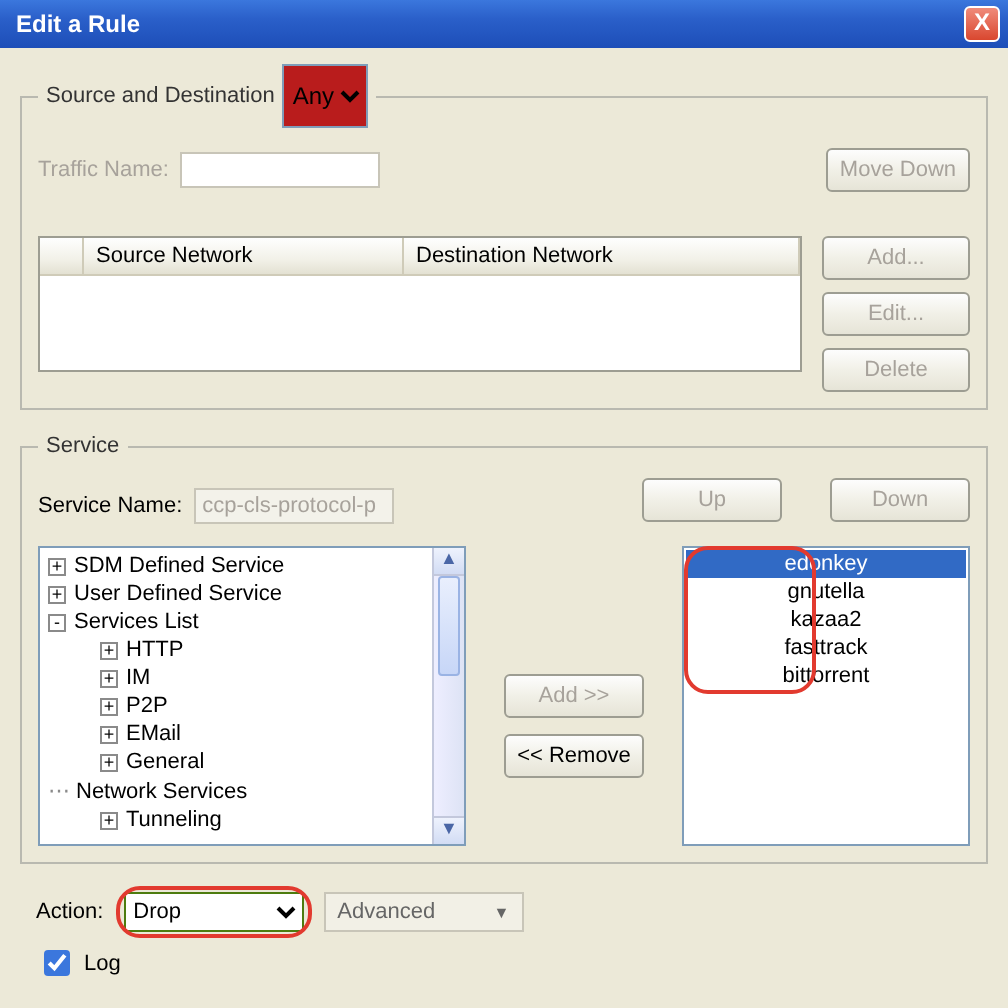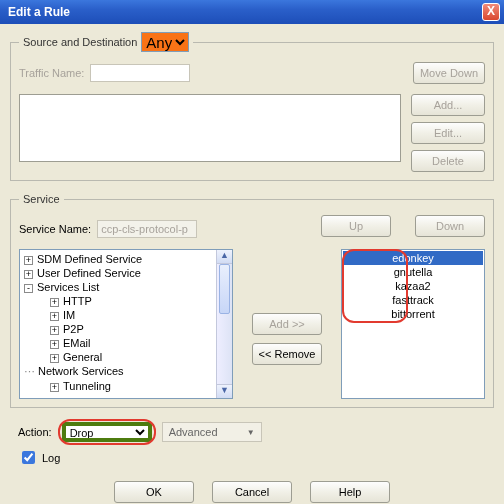--- a/index.html
+++ b/index.html
@@ -44,30 +44,30 @@
     margin: 0 0 12px 0;
     padding: 10px 8px 8px 8px;
     position: relative;
   }
   legend {
     padding: 0 4px;
     color: #333;
     background: #ece9d8;
   }
   .inline-select {
-    font-size: 15px;
-    height: 20px;
+    font-size: 12px;
+    height: 32px;
     border: 1px solid #7f9db9;
-    background:#f97316;
+    background:#b91c1c;
   }
   .legend-wrap { display:flex; align-items:center; gap:4px; }
   .tn-row {
     display: flex; align-items: center; gap: 6px;
     color:#a7a29b;
-    margin-bottom: 10px;
+    margin-bottom: 22px;
   }
   .tn-input {
     width: 100px; height: 18px;
     border: 1px solid #c8c5b8; background:#fff;
   }
   .btn {
     background: linear-gradient(#fdfdfd,#f1f0e7 50%,#e6e4d7);
     border: 1px solid #9d9d92;
     border-radius: 3px;
     min-width: 70px;
@@ -144,21 +144,21 @@
     position:relative; padding:1px;
   }
   .listbox .item { padding:1px 4px; cursor:pointer;}
   .listbox .item.selected { background:#316ac5; color:#fff;}
   .highlight-oval {
     position:absolute; pointer-events:none;
     border:2px solid #e23a2f; border-radius:12px;
   }
   .action-row { display:flex; align-items:center; gap:10px; padding:2px 0 4px 8px;}
   .action-select {
-    width:90px; height:20px; border:4px solid #4d7c0f; background:#fff; font-size:11px;
+    width:90px; height:20px; border:1px solid #4d7c0f; background:#fff; font-size:11px;
   }
   .adv {
     border:1px solid #c8c5b8; background:#f2f0e6;
     height:20px; width:100px; display:flex; align-items:center; justify-content:space-between;
     padding:0 6px; color:#666; cursor:pointer;
   }
   .log-row { display:flex; align-items:center; gap:4px; padding:0 0 0 8px; margin-top:2px;}
   .log-row input { accent-color:#3b77dd;}
   .footer { display:flex; gap:18px; justify-content:center; padding-top:14px;}
   .footer .btn { min-width:80px;}
@@ -188,20 +188,25 @@
 
     <div class="tn-row">
       <span>Traffic Name:</span>
       <input class="tn-input" disabled="" style="">
       <span style="flex:1"></span>
       <button class="btn disabled" disabled="">Move Down</button>
     </div>
 
     <div class="tbl-wrap">
       <div class="grid">
+        <div class="grid-head">
+          <div class="gh-cell nub"></div>
+          <div class="gh-cell c1">Source Network</div>
+          <div class="gh-cell c2">Destination Network</div>
+        </div>
         <div style="flex:1"></div>
       </div>
       <div class="side-btns">
         <button class="btn disabled" disabled="">Add...</button>
         <button class="btn disabled" disabled="">Edit...</button>
         <button class="btn disabled" disabled="">Delete</button>
       </div>
     </div>
   </fieldset>
 

